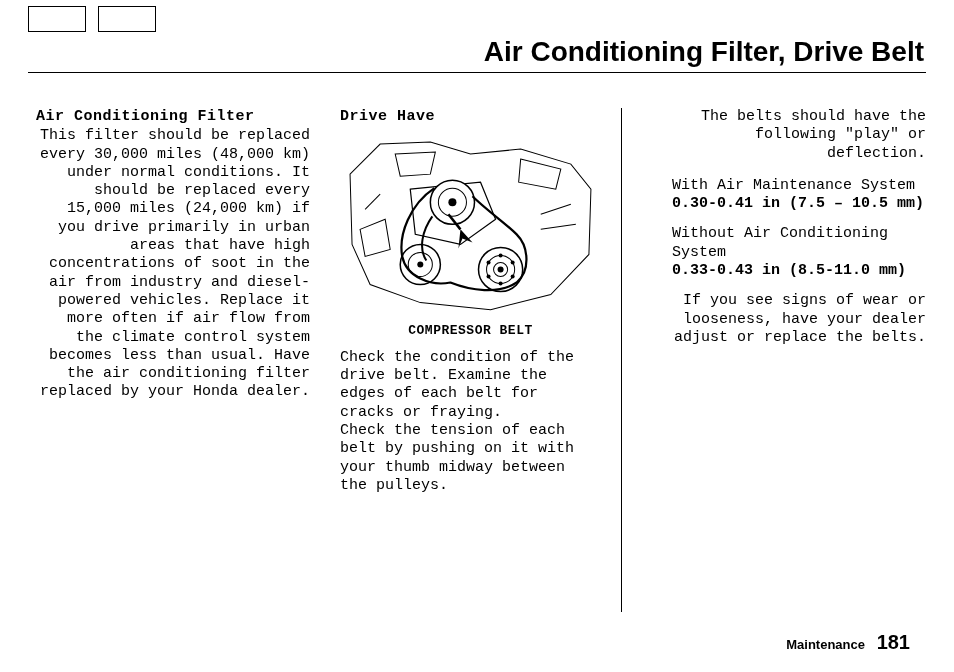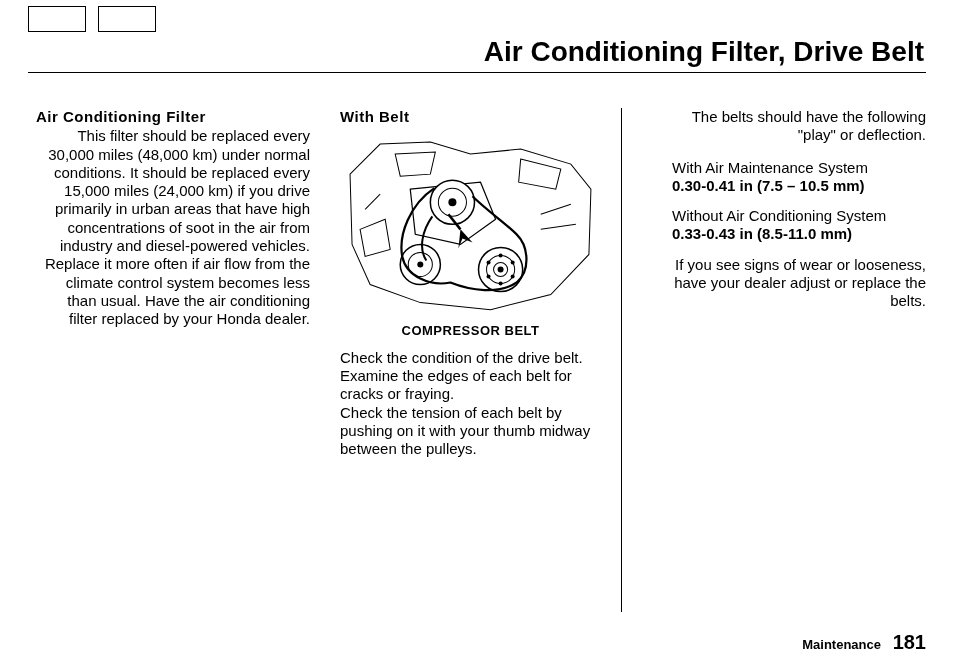--- a/index.html
+++ b/index.html
@@ -44,20 +44,21 @@
     left: 36px;
     right: 28px;
     bottom: 60px;
     display: flex;
     gap: 30px;
   }
   .col {
     flex: 1 1 0;
     font-size: 15px;
     line-height: 1.22;
+    font-family: Liberation Mono, monospace;
   }
   .col1 { flex: 1.05; }
   .col2 { flex: 1.0; border-right: 1.5px solid #000; padding-right: 20px; }
   .col3 { flex: 1.05; }
   .section-head {
     font-weight: bold;
     font-size: 15px;
     margin-bottom: 1px;
     letter-spacing: 0.5px;
   }
@@ -71,21 +72,21 @@
     text-align: center;
     font-size: 13px;
     font-weight: bold;
     letter-spacing: 0.5px;
     margin-top: 4px;
     margin-bottom: 10px;
   }
   .indent { margin-left: 20px; margin-bottom: 12px; }
   .footer {
     position: absolute;
-    right: 28px;
+    right: 44px;
     bottom: 18px;
     font-size: 13px;
   }
   .footer-label { font-weight: bold; font-size: 13px; }
   .footer-num { font-weight: bold; font-size: 20px; margin-left: 8px; }
   svg { display: block; }
 </style>
 </head>
 <body>
 
@@ -98,21 +99,21 @@
 <div class="hr"></div>
 
 <div class="columns">
 
   <div class="col col1">
     <div class="section-head">Air Conditioning Filter</div>
     <div class="para">This filter should be replaced every 30,000 miles (48,000 km) under normal conditions. It should be replaced every 15,000 miles (24,000 km) if you drive primarily in urban areas that have high concentrations of soot in the air from industry and diesel-powered vehicles. Replace it more often if air flow from the climate control system becomes less than usual. Have the air conditioning filter replaced by your Honda dealer.</div>
   </div>
 
   <div class="col col2">
-    <div class="section-head">With Belt</div>
+    <div class="section-head">Drive Have</div>
     <div class="diagram-wrap">
       <svg viewBox="0 0 260 180" width="100%">
         <rect x="0" y="0" width="260" height="180" fill="#fff"></rect>
 
         <path d="M10 40 L40 10 L90 8 L130 20 L180 15 L230 30 L250 55 L248 120 L210 160 L150 175 L80 168 L30 150 L12 110 Z" fill="none" stroke="#000" stroke-width="1"></path>
         <path d="M55 20 L95 18 L90 40 L60 42 Z" fill="none" stroke="#000" stroke-width="1"></path>
         <path d="M180 25 L220 35 L215 55 L178 48 Z" fill="none" stroke="#000" stroke-width="1"></path>
         <path d="M20 95 L45 85 L50 115 L25 122 Z" fill="none" stroke="#000" stroke-width="1"></path>
 
         <path d="M70 55 L140 48 L155 85 L120 110 L75 100 Z" fill="none" stroke="#000" stroke-width="1.2"></path>

